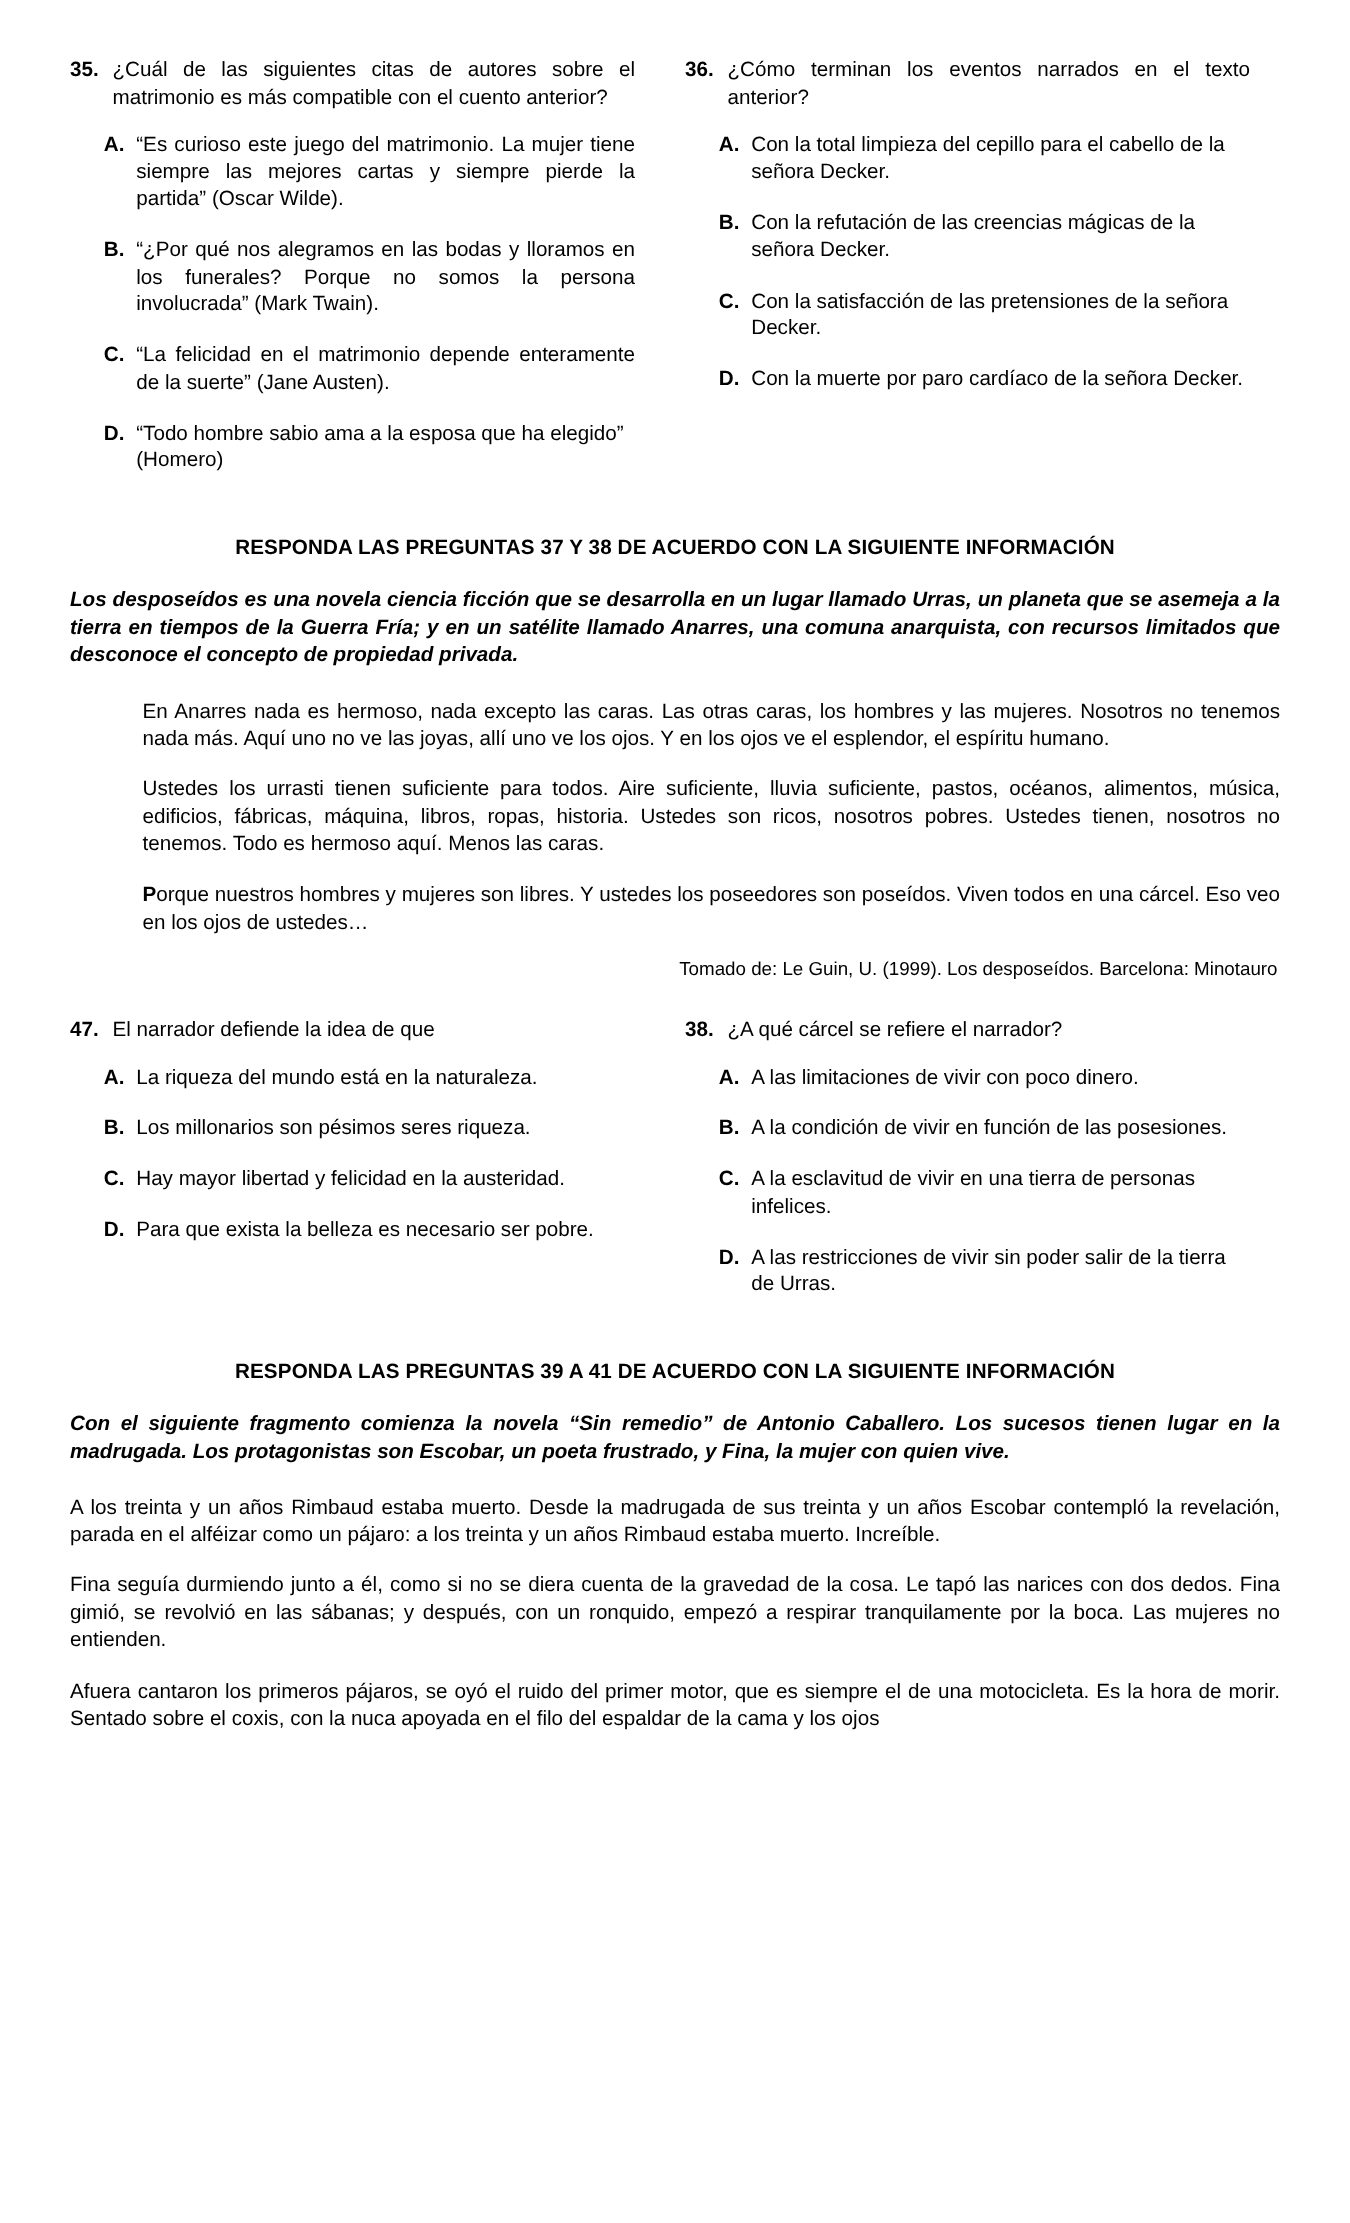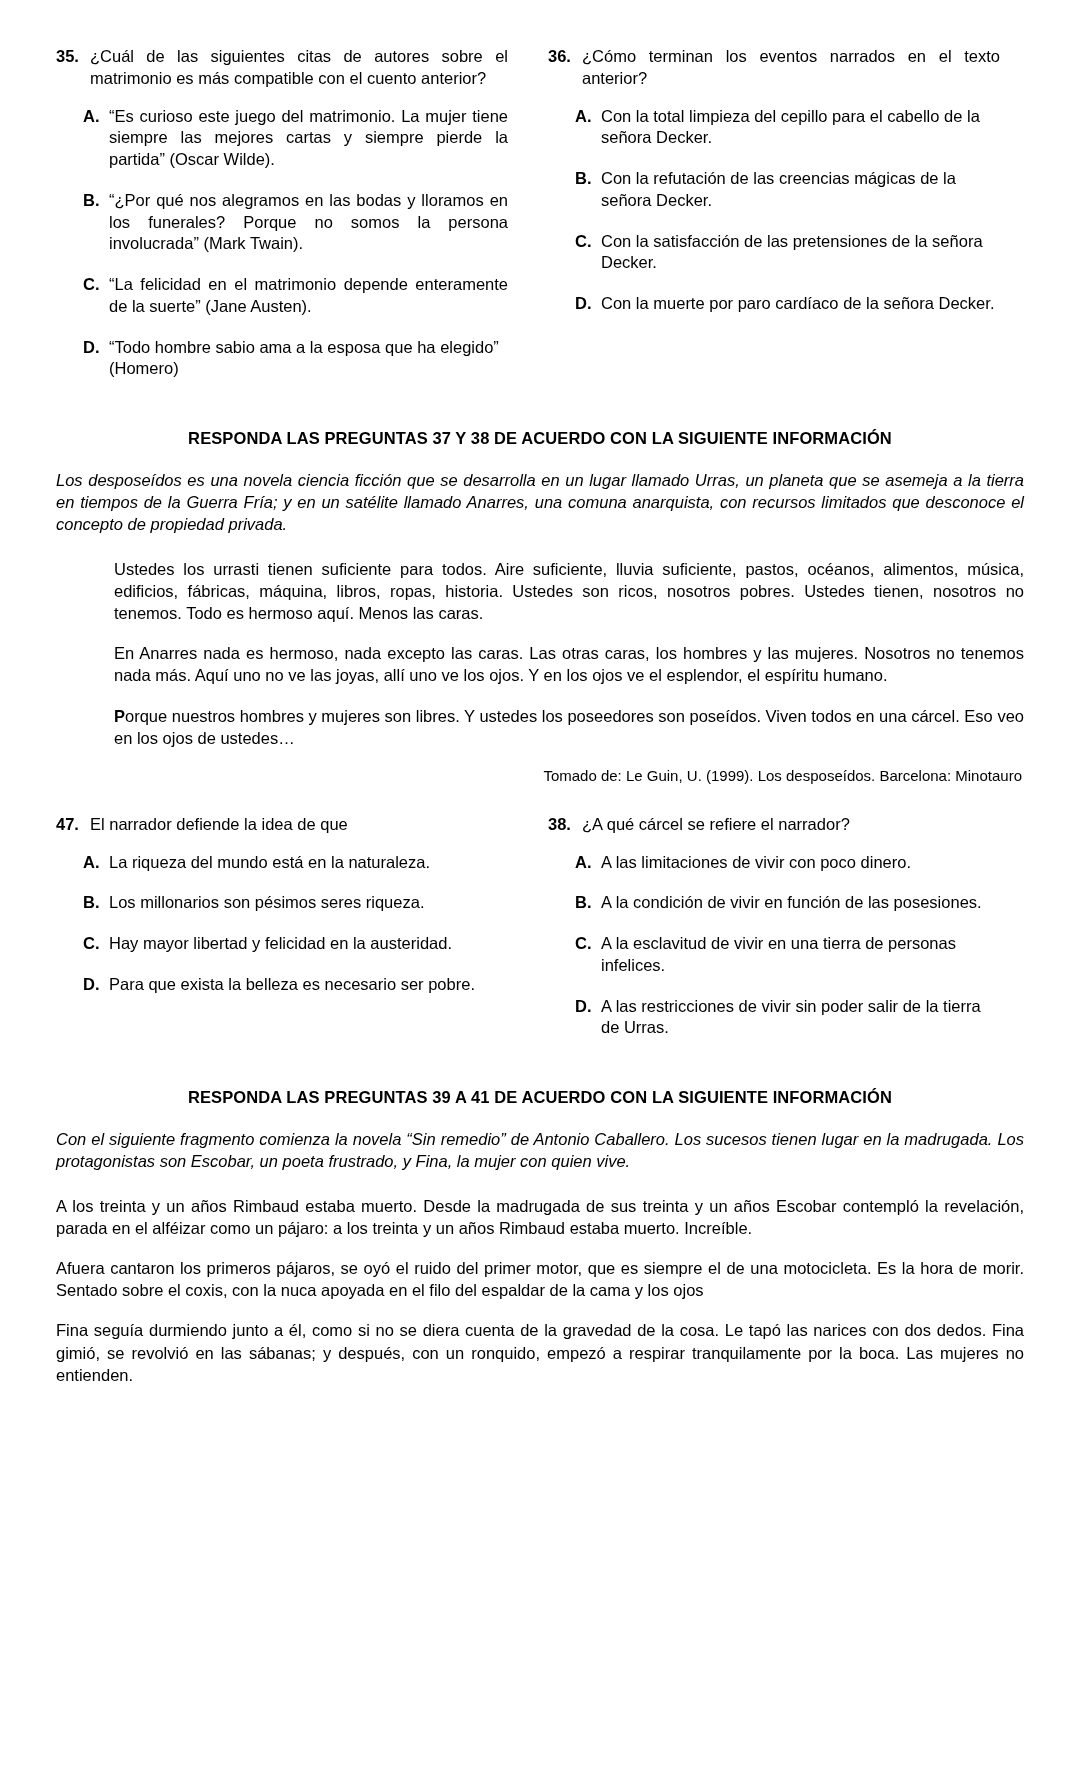--- a/index.html
+++ b/index.html
@@ -77,21 +77,21 @@
     text-align: center;
     font-weight: bold;
     font-size: 16.5px;
     letter-spacing: 0.1px;
     margin: 30px 0 22px 0;
   }
 
   
   .intro-italic {
     font-style: italic;
-    font-weight: normal;
+    font-weight: bold;
     font-size: 16.5px;
     line-height: 1.33;
     text-align: justify;
     margin: 0 0 22px 0;
   }
   .passage {
     font-size: 16.5px;
     line-height: 1.34;
     text-align: justify;
     margin: 0 0 18px 0;
@@ -163,22 +163,22 @@
         </div>
       </div>
     </div>
 
   </div>
 
   <div class="banner">RESPONDA LAS PREGUNTAS 37 Y 38 DE ACUERDO CON LA SIGUIENTE INFORMACIÓN</div>
 
   <div class="intro-italic">Los desposeídos es una novela ciencia ficción que se desarrolla en un lugar llamado Urras, un planeta que se asemeja a la tierra en tiempos de la Guerra Fría; y en un satélite llamado Anarres, una comuna anarquista, con recursos limitados que desconoce el concepto de propiedad privada.</div>
 
+  <div class="passage indented">En Anarres nada es hermoso, nada excepto las caras. Las otras caras, los hombres y las mujeres. Nosotros no tenemos nada más. Aquí uno no ve las joyas, allí uno ve los ojos. Y en los ojos ve el esplendor, el espíritu humano.</div>
   <div class="passage indented">Ustedes los urrasti tienen suficiente para todos. Aire suficiente, lluvia suficiente, pastos, océanos, alimentos, música, edificios, fábricas, máquina, libros, ropas, historia. Ustedes son ricos, nosotros pobres. Ustedes tienen, nosotros no tenemos. Todo es hermoso aquí. Menos las caras.</div>
-  <div class="passage indented">En Anarres nada es hermoso, nada excepto las caras. Las otras caras, los hombres y las mujeres. Nosotros no tenemos nada más. Aquí uno no ve las joyas, allí uno ve los ojos. Y en los ojos ve el esplendor, el espíritu humano.</div>
   <div class="passage indented"><span class="dropcap">P</span><span>orque nuestros hombres y mujeres son libres. Y ustedes los poseedores son poseídos. Viven todos en una cárcel. Eso veo en los ojos de ustedes…</span></div>
 
   <div class="source">Tomado de: Le Guin, U. (1999). Los desposeídos. Barcelona: Minotauro</div>
 
   <div class="gap-md"></div>
 
   <div class="qcols">
 
     <div class="qcol">
       <div class="question">
@@ -230,16 +230,16 @@
       </div>
     </div>
 
   </div>
 
   <div class="banner">RESPONDA LAS PREGUNTAS 39 A 41 DE ACUERDO CON LA SIGUIENTE INFORMACIÓN</div>
 
   <div class="intro-italic">Con el siguiente fragmento comienza la novela “Sin remedio” de Antonio Caballero. Los sucesos tienen lugar en la madrugada. Los protagonistas son Escobar, un poeta frustrado, y Fina, la mujer con quien vive.</div>
 
   <div class="passage">A los treinta y un años Rimbaud estaba muerto. Desde la madrugada de sus treinta y un años Escobar contempló la revelación, parada en el alféizar como un pájaro: a los treinta y un años Rimbaud estaba muerto. Increíble.</div>
+  <div class="passage">Fina seguía durmiendo junto a él, como si no se diera cuenta de la gravedad de la cosa. Le tapó las narices con dos dedos. Fina gimió, se revolvió en las sábanas; y después, con un ronquido, empezó a respirar tranquilamente por la boca. Las mujeres no entienden.</div>
   <div class="passage">Afuera cantaron los primeros pájaros, se oyó el ruido del primer motor, que es siempre el de una motocicleta. Es la hora de morir. Sentado sobre el coxis, con la nuca apoyada en el filo del espaldar de la cama y los ojos</div>
-  <div class="passage">Fina seguía durmiendo junto a él, como si no se diera cuenta de la gravedad de la cosa. Le tapó las narices con dos dedos. Fina gimió, se revolvió en las sábanas; y después, con un ronquido, empezó a respirar tranquilamente por la boca. Las mujeres no entienden.</div>
 
 </div>
 
 </body></html>

